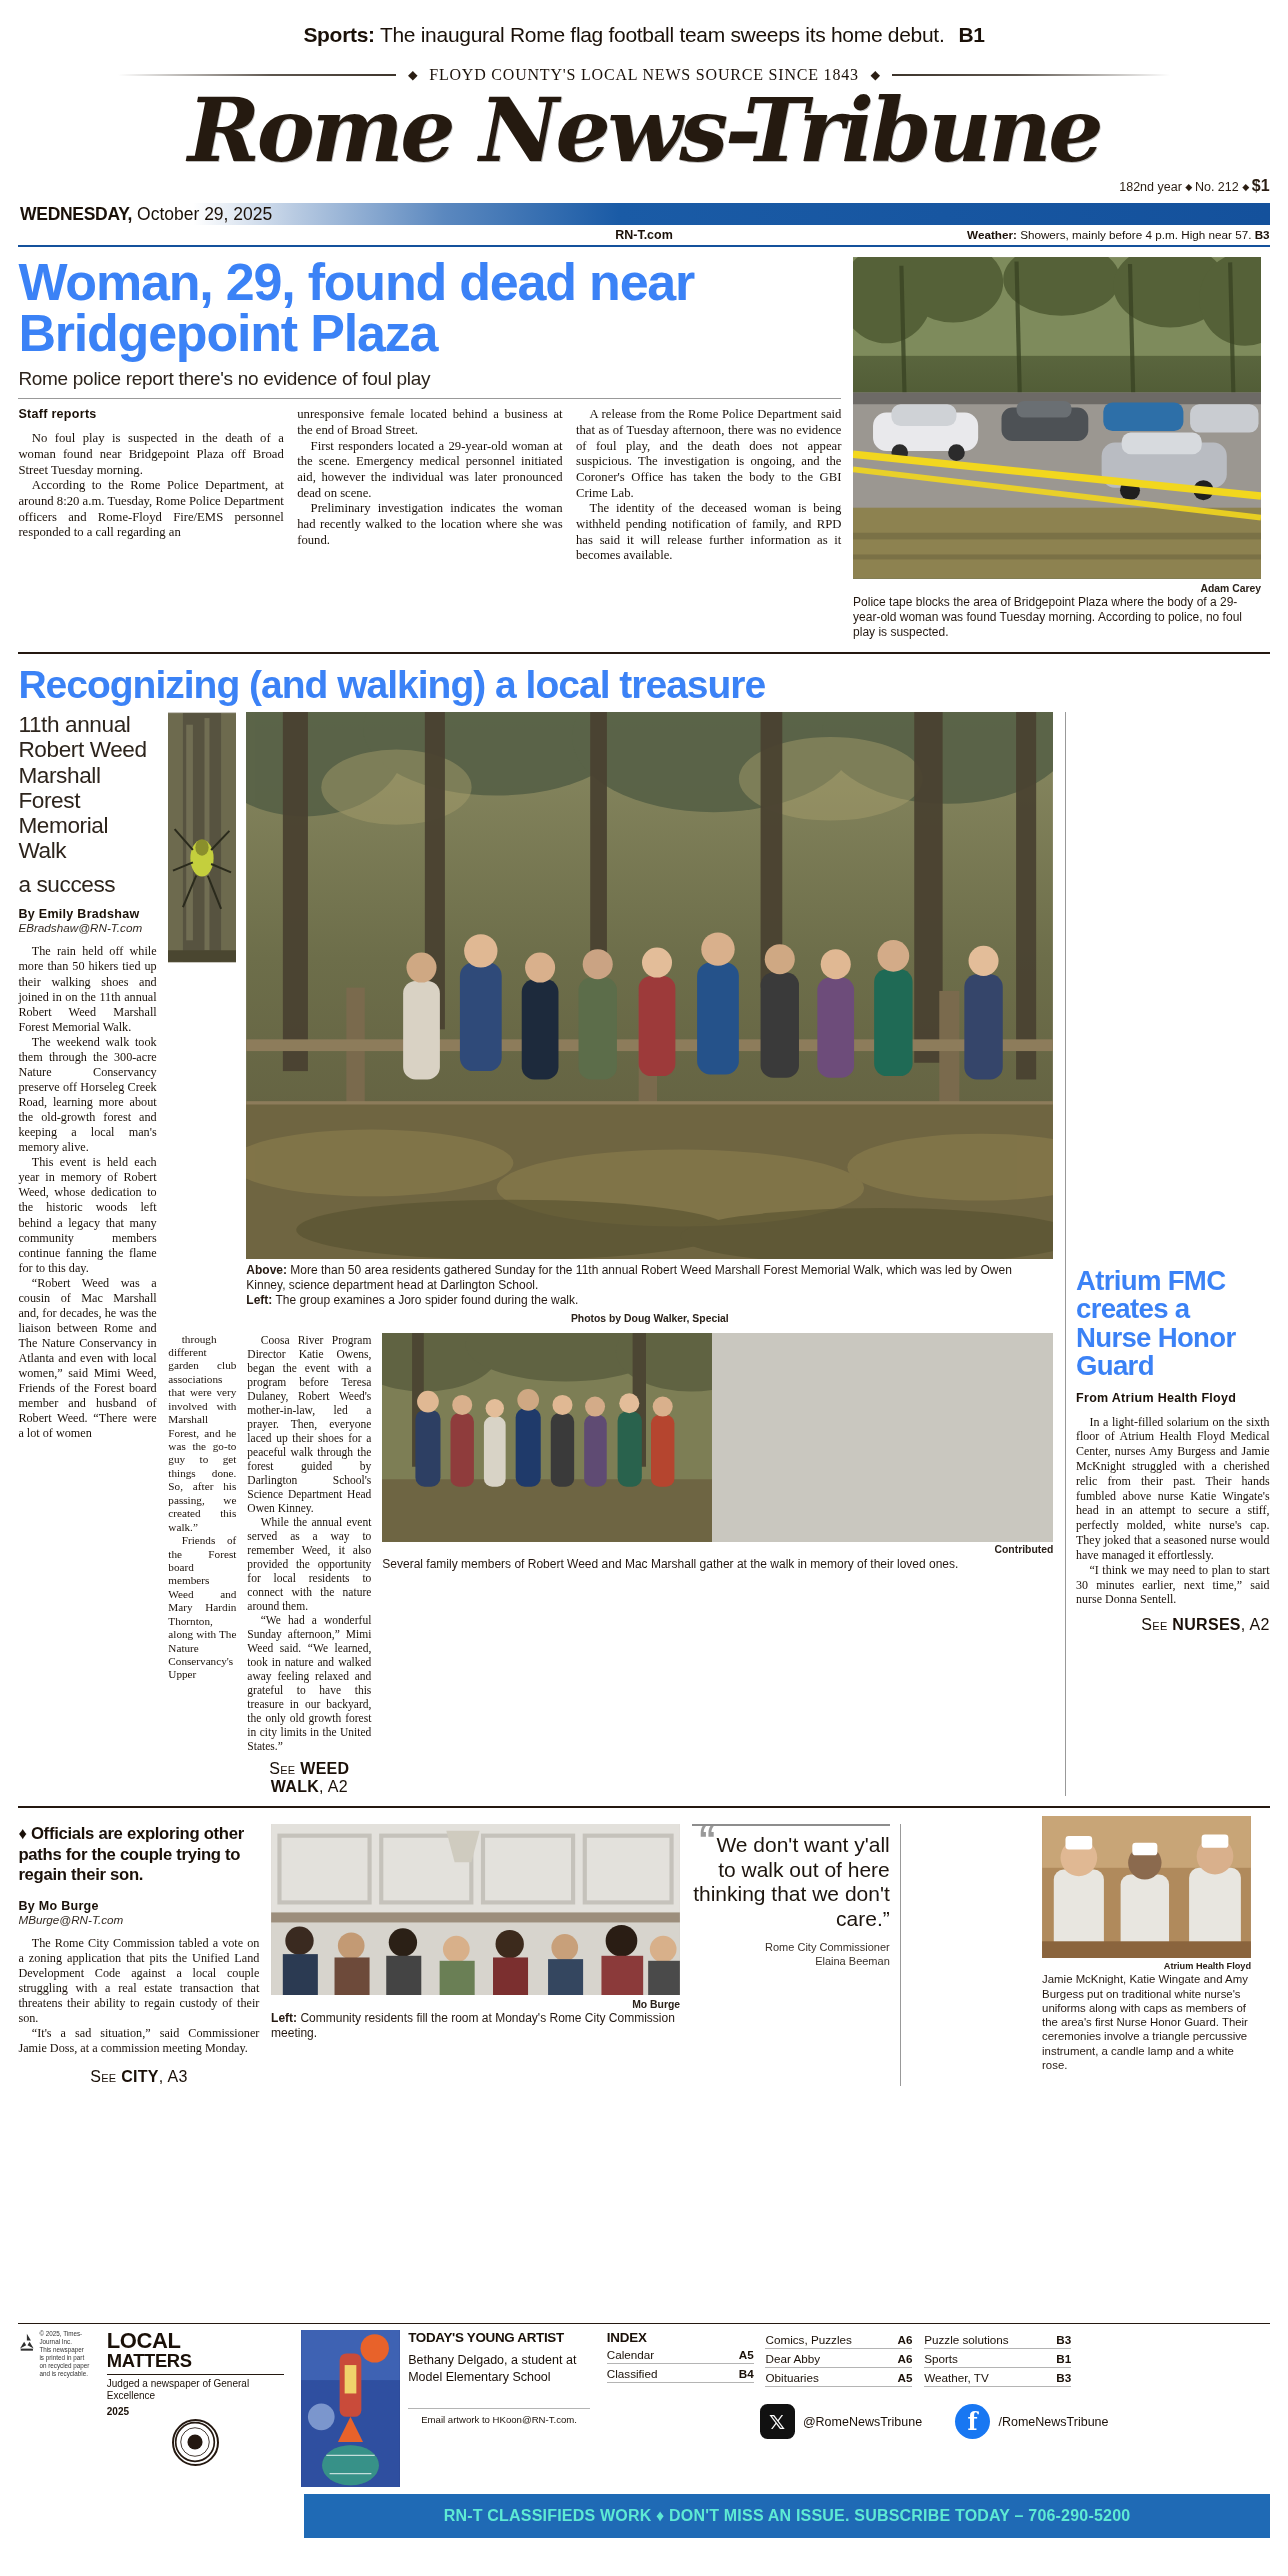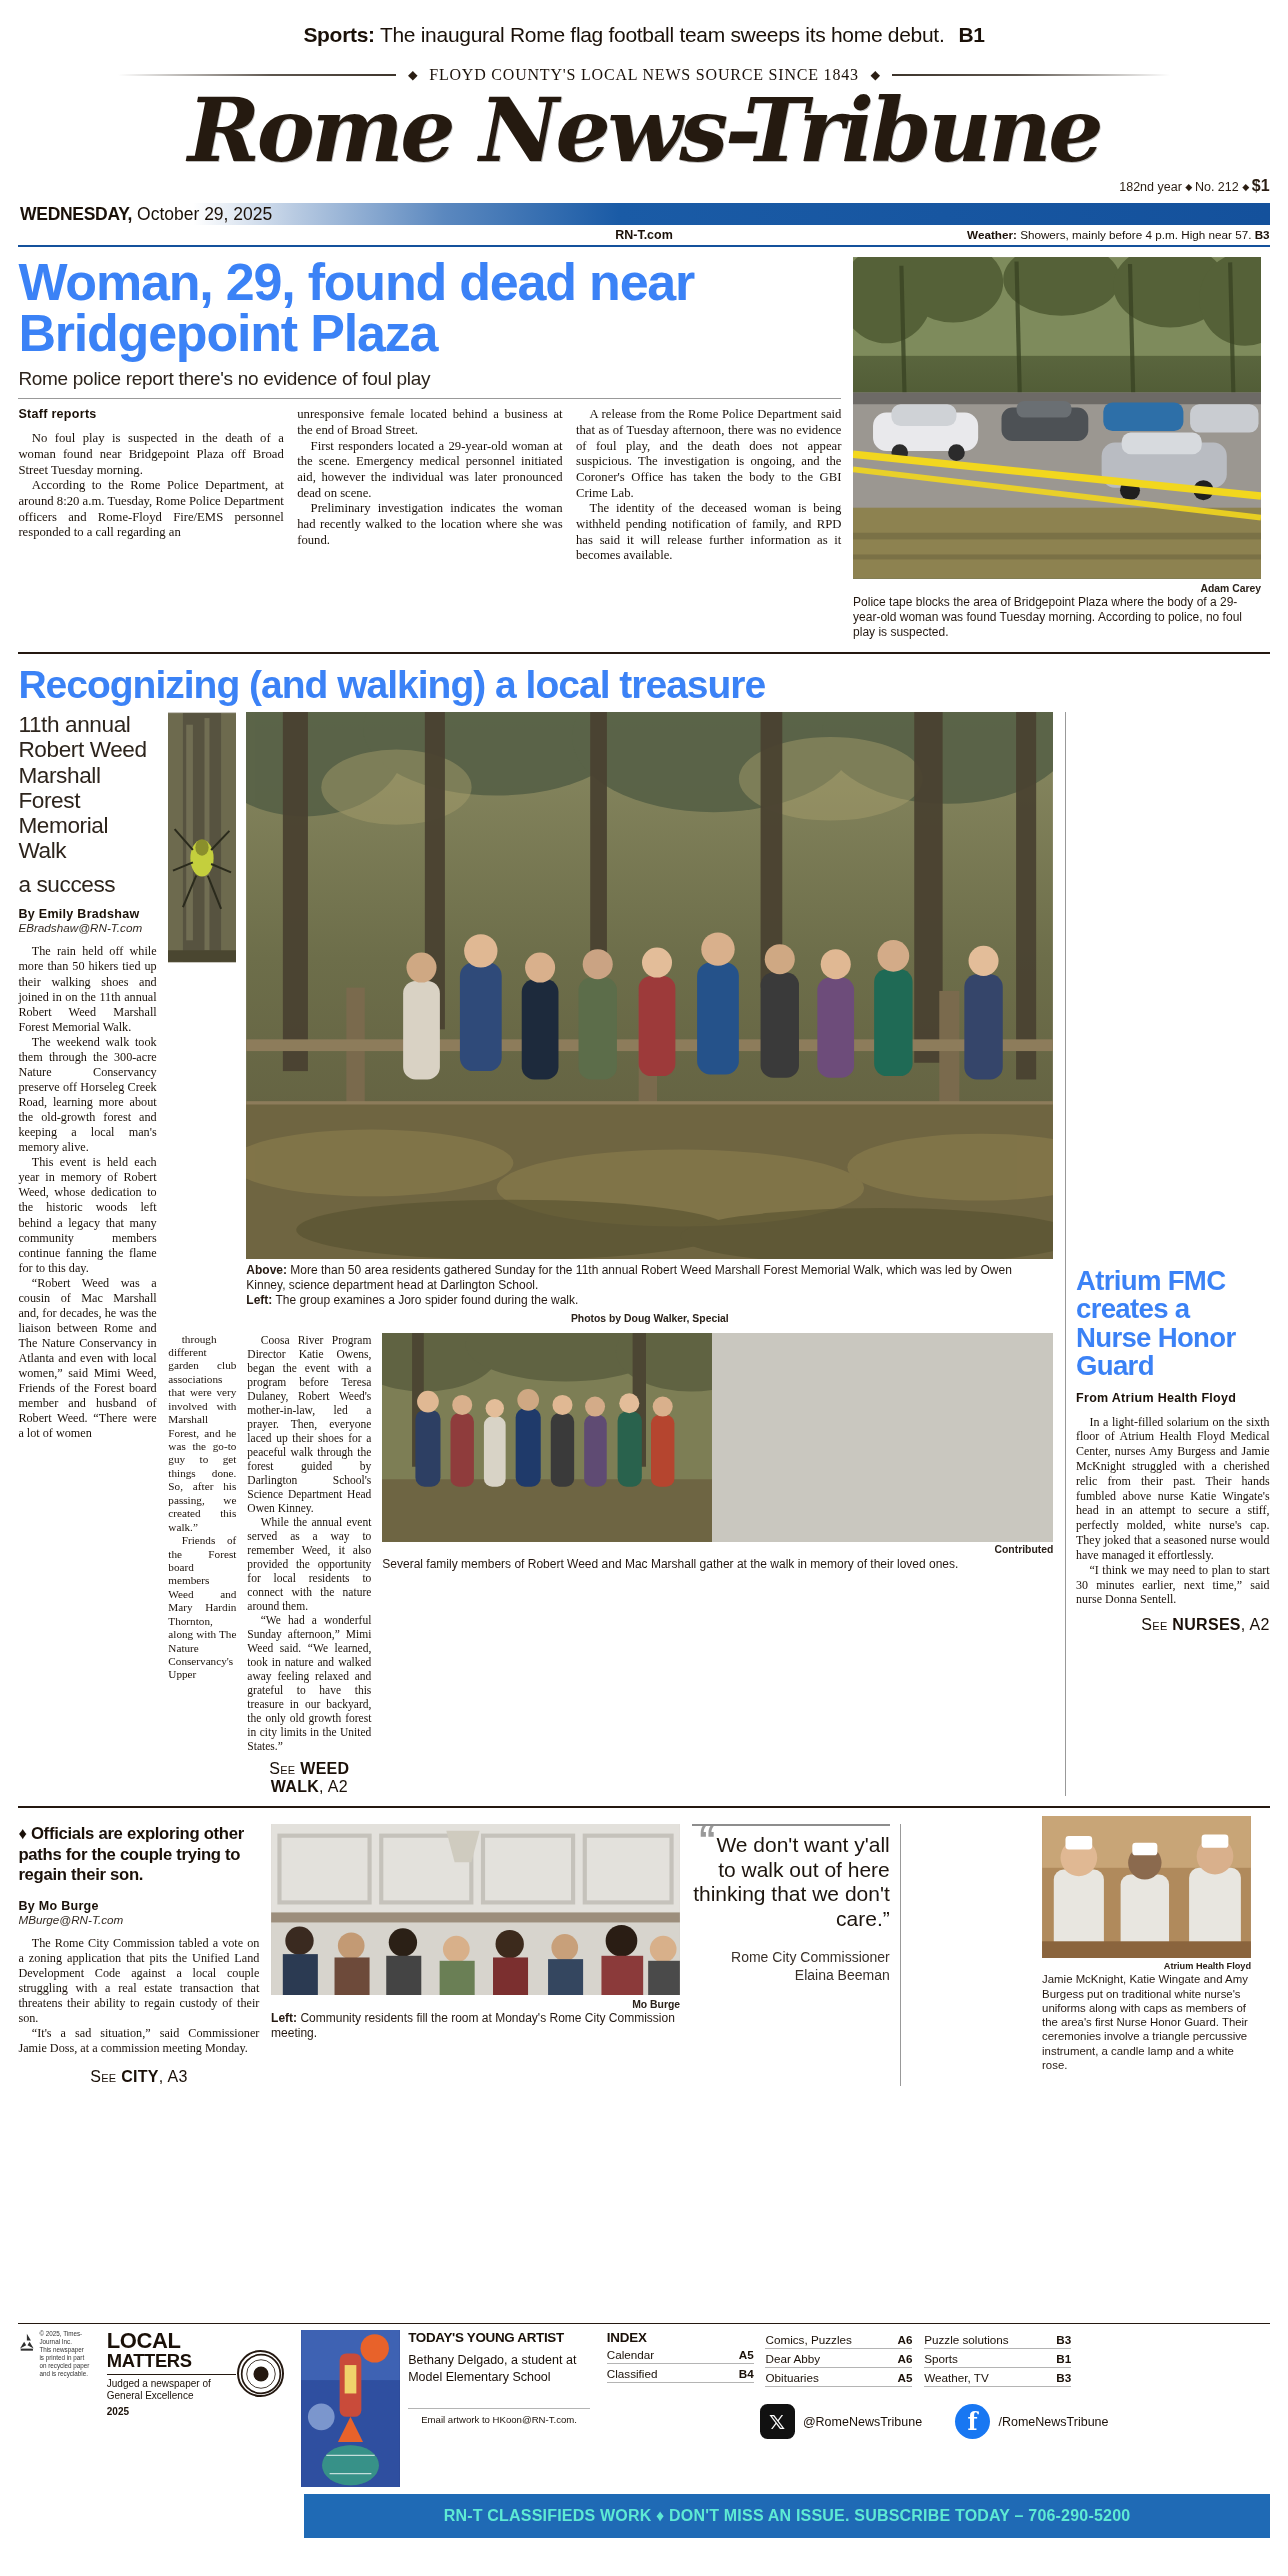--- a/index.html
+++ b/index.html
@@ -112,21 +112,21 @@
 
   .deck-big { font-size:22.6px; line-height:1.12; color:#2d241c; letter-spacing:-0.4px; }
 
   
   .s3-hl { font-size:38px; letter-spacing:-1px; }
   .bullet-deck { font-weight:bold; font-size:16.7px; line-height:1.22; letter-spacing:-0.3px;}
   .pullquote {
     font-size:21px; line-height:1.16; text-align:right; color:#1d150e;
   }
   .pq-marks { font-size:37px; font-weight:bold; color:#9a9a9a; line-height:.5; }
-  .pq-attr { font-size:14px; text-align:right; color:#3a3029; line-height:1.3; margin-top:17px;}
+  .pq-attr { font-size:11px; text-align:right; color:#3a3029; line-height:1.3; margin-top:9px;}
 
   
   .footer { position:absolute; left:18.4px; right:18.4px; bottom:38px; }
   .footer-top { display:flex; gap:0; align-items:stretch; border-top:1.7px solid #241810; padding-top:6.7px;}
   .ft-box { padding:0 8.4px; }
   .idx-title { font-weight:bold; font-size:13.4px; letter-spacing:-0.2px; }
   .idx-row { display:flex; justify-content:space-between; font-size:11.7px; border-bottom:0.8px solid #b4b4b4; padding:2.5px 0;}
   .idx-row b { font-weight:bold; }
   .banner {
     background:#1f6ab5; color:#5eead4; text-align:center; font-weight:bold;
@@ -640,21 +640,21 @@
             <rect x="4" y="24" width="18" height="3" fill="#2f2f2f"></rect>
           </svg>
           <div class="recycle">
             <span>© 2025, Times-Journal Inc.</span><br>
             <span>This newspaper is printed in part on recycled paper and is recyclable.</span>
           </div>
         </div>
       </div>
 
       <div class="ft-box" style="width:194px;">
-        <div style="display:flex;align-items:center;gap:1px;">
+        <div style="display:flex;align-items:center;gap:1px;flex-direction:column;">
           <div style="flex:1;">
             <div class="lm-title">LOCAL</div>
             <div class="lm-sub">MATTERS</div>
             <div style="border-top:1.7px solid #241810;margin:3.3px 0;"></div>
             <div class="lm-judge">Judged a newspaper of General Excellence</div>
             <div class="lm-judge" style="font-weight:bold;">2025</div>
           </div>
           <div class="seal">
             <svg width="42" height="42" viewBox="0 0 50 50">
               <circle cx="25" cy="25" r="23" fill="none" stroke="#241810" stroke-width="2"></circle>

